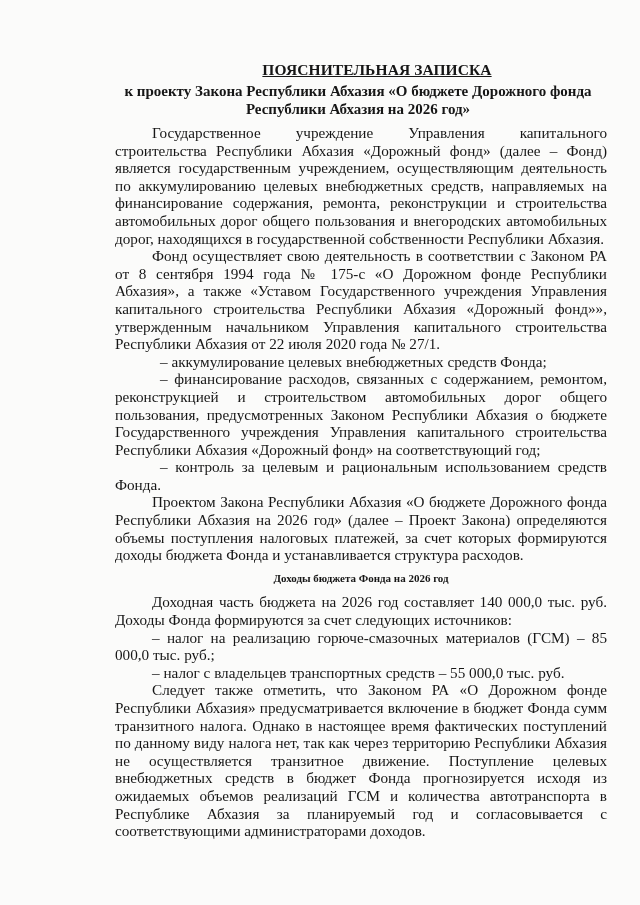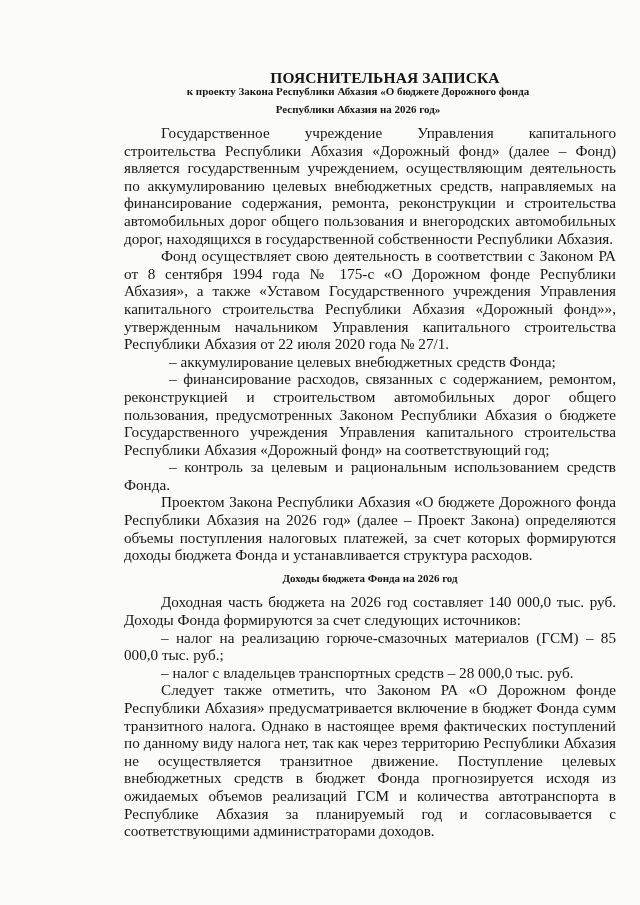--- a/index.html
+++ b/index.html
@@ -9,29 +9,29 @@
     font-family: "Liberation Serif", serif;
     color: #161616;
     position: relative;
   }
   .page {
     position: absolute; left: 113px; top: 0; width: 492px;
   }
   .title {
     position: absolute; left: 0; width: 492px; top: 53px;
     text-align: center; font-weight: bold; font-size: 15.5px; letter-spacing: 0.1px;
-    margin: 16px; padding-left: 20px; box-sizing: border-box;
+    margin: 8px; padding-left: 20px; box-sizing: border-box; text-decoration: underline;
   }
   .subtitle {
     position: absolute; left: -5px; width: 500px; top: 83px;
-    text-align: center; font-weight: bold; font-size: 11px; line-height: 17.5px;
+    text-align: center; font-weight: bold; font-size: 15px; line-height: 17.5px;
     margin: 0;
   }
   .body {
-    position: absolute; left: 11px; top: 124px; width: 492px;
+    position: absolute; left: 2px; top: 124px; width: 492px;
     font-size: 15.2px; line-height: 17.6px;
   }
   .body p { margin: 0; text-align: justify; }
   .indent { text-indent: 37px; }
   .indent2 { text-indent: 45px; }
   .section {
     text-align: center !important; font-weight: bold; margin: 6px 0 6px 0 !important;
     font-size: 11px;
   }
 </style>
@@ -50,16 +50,16 @@
     <p class="indent">Фонд осуществляет свою деятельность в соответствии с Законом РА от 8 сентября 1994 года № 175-с «О Дорожном фонде Республики Абхазия», а также «Уставом Государственного учреждения Управления капитального строительства Республики Абхазия «Дорожный фонд»», утвержденным начальником Управления капитального строительства Республики Абхазия от 22 июля 2020 года № 27/1.</p>
     <p class="indent2">– аккумулирование целевых внебюджетных средств Фонда;</p>
     <p class="indent2">– финансирование расходов, связанных с содержанием, ремонтом, реконструкцией и строительством автомобильных дорог общего пользования, предусмотренных Законом Республики Абхазия о бюджете Государственного учреждения Управления капитального строительства Республики Абхазия «Дорожный фонд» на соответствующий год;</p>
     <p class="indent2">– контроль за целевым и рациональным использованием средств Фонда.</p>
     <p class="indent">Проектом Закона Республики Абхазия «О бюджете Дорожного фонда Республики Абхазия на 2026 год» (далее – Проект Закона) определяются объемы поступления налоговых платежей, за счет которых формируются доходы бюджета Фонда и устанавливается структура расходов.</p>
 
     <p class="section">Доходы бюджета Фонда на 2026 год</p>
 
     <p class="indent">Доходная часть бюджета на 2026 год составляет 140 000,0 тыс. руб. Доходы Фонда формируются за счет следующих источников:</p>
     <p class="indent">– налог на реализацию горюче-смазочных материалов (ГСМ) – 85 000,0 тыс. руб.;</p>
-    <p class="indent">– налог с владельцев транспортных средств – 28 000,0 тыс. руб.</p>
+    <p class="indent">– налог с владельцев транспортных средств – 55 000,0 тыс. руб.</p>
     <p class="indent">Следует также отметить, что Законом РА «О Дорожном фонде Республики Абхазия» предусматривается включение в бюджет Фонда сумм транзитного налога. Однако в настоящее время фактических поступлений по данному виду налога нет, так как через территорию Республики Абхазия не осуществляется транзитное движение. Поступление целевых внебюджетных средств в бюджет Фонда прогнозируется исходя из ожидаемых объемов реализаций ГСМ и количества автотранспорта в Республике Абхазия за планируемый год и согласовывается с соответствующими администраторами доходов.</p>
   </div>
 </div>
 
 </body></html>

